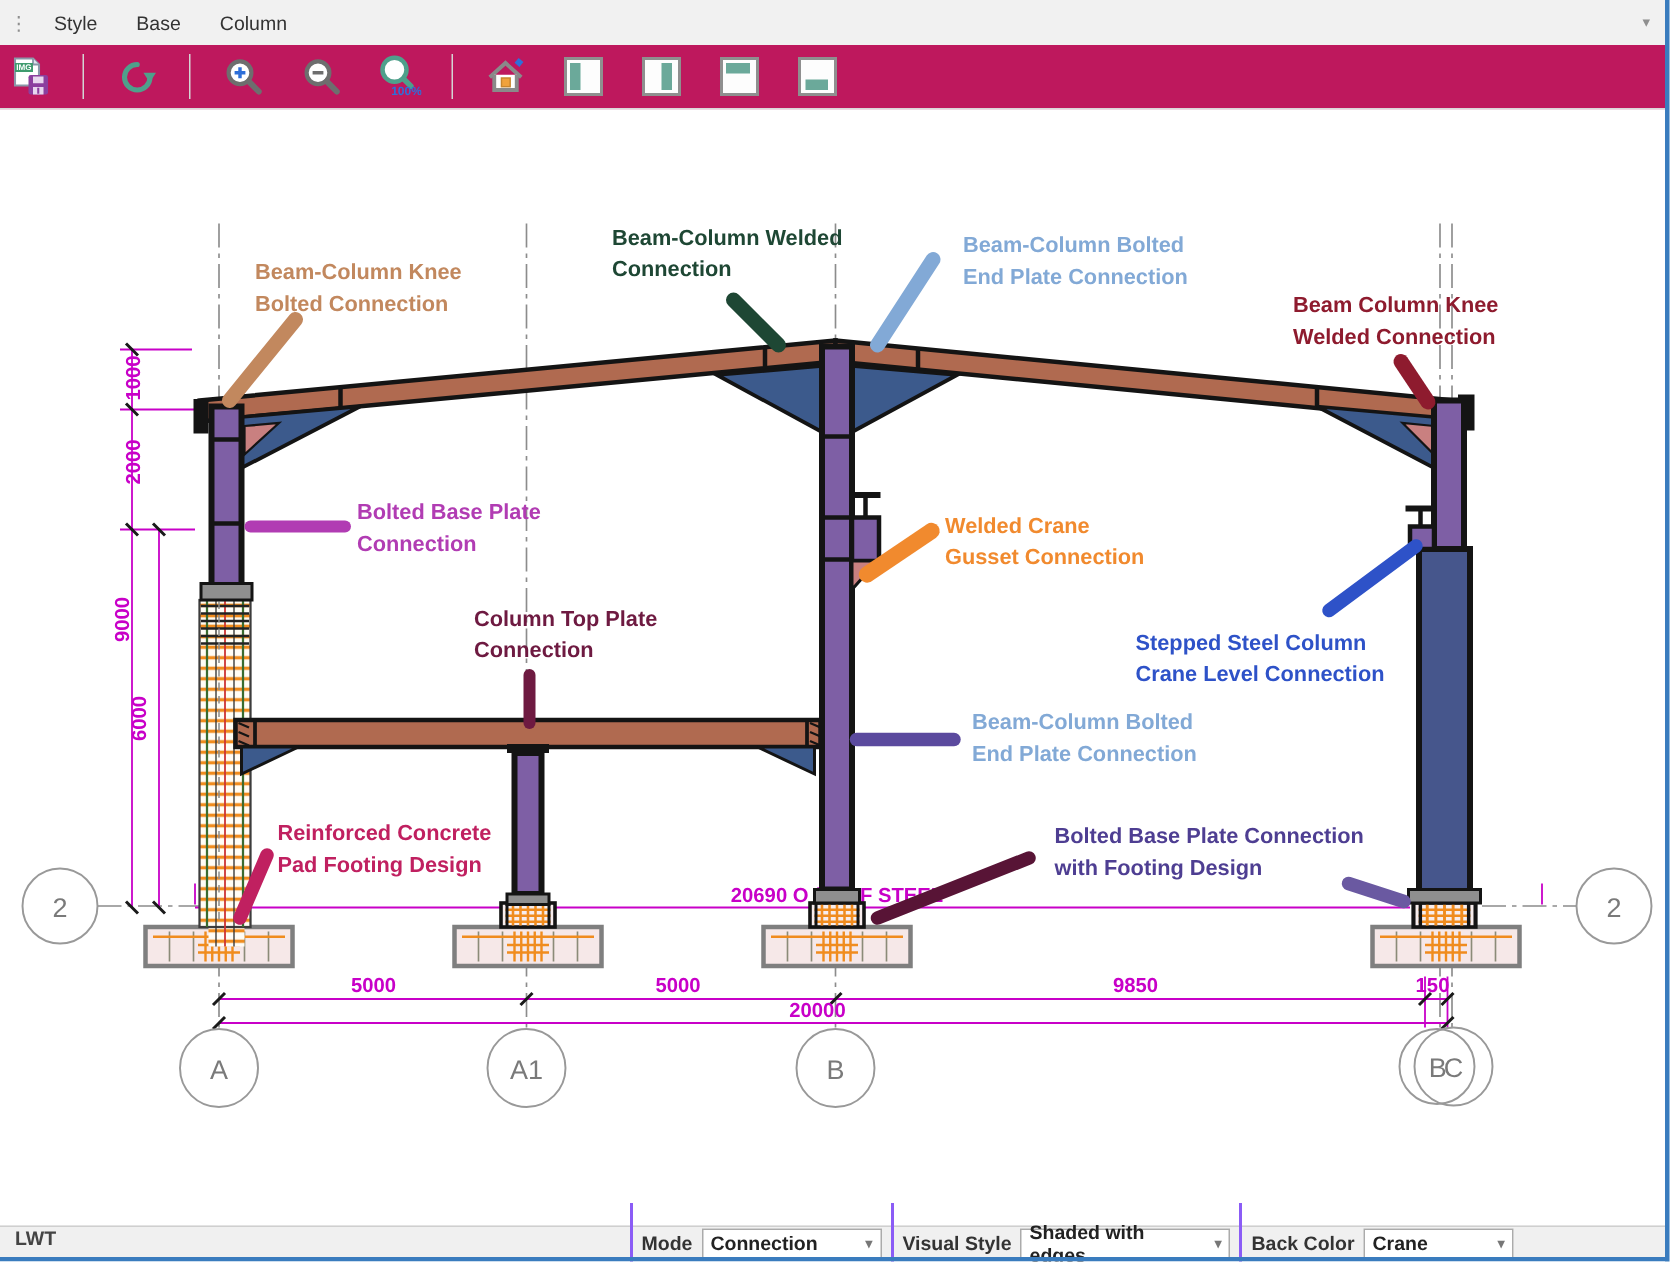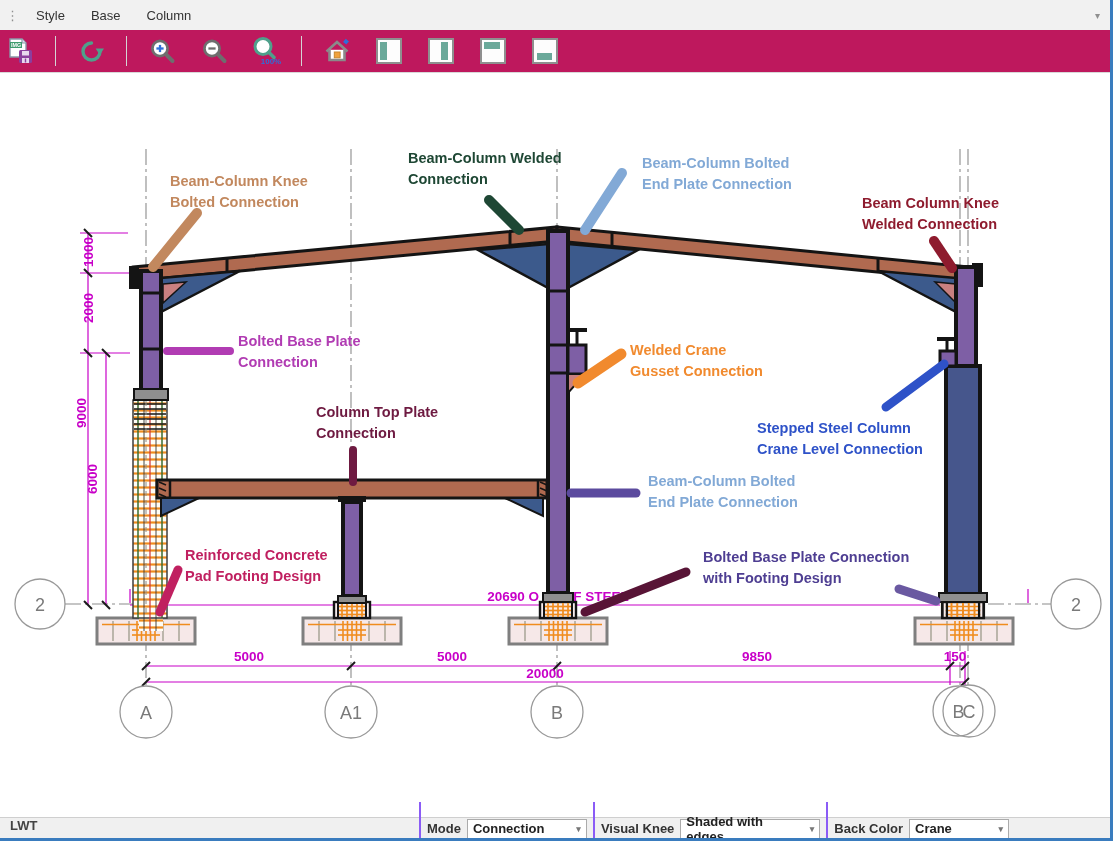--- a/index.html
+++ b/index.html
@@ -392,21 +392,21 @@
   <span class="status-left">LWT</span>
   <div class="status-right">
     <div class="sgroup">
       <span class="slabel">Mode</span>
       <div class="combo" style="width:108px">
         <span>Connection</span>
         <span class="arr">▾</span>
       </div>
     </div>
     <div class="sgroup">
-      <span class="slabel">Visual Knee</span>
+      <span class="slabel">Visual Style</span>
       <div class="combo" style="width:128px">
         <span>Shaded with edges</span>
         <span class="arr">▾</span>
       </div>
     </div>
     <div class="sgroup">
       <span class="slabel">Back Color</span>
       <div class="combo" style="width:88px">
         <span>Crane</span>
         <span class="arr">▾</span>

